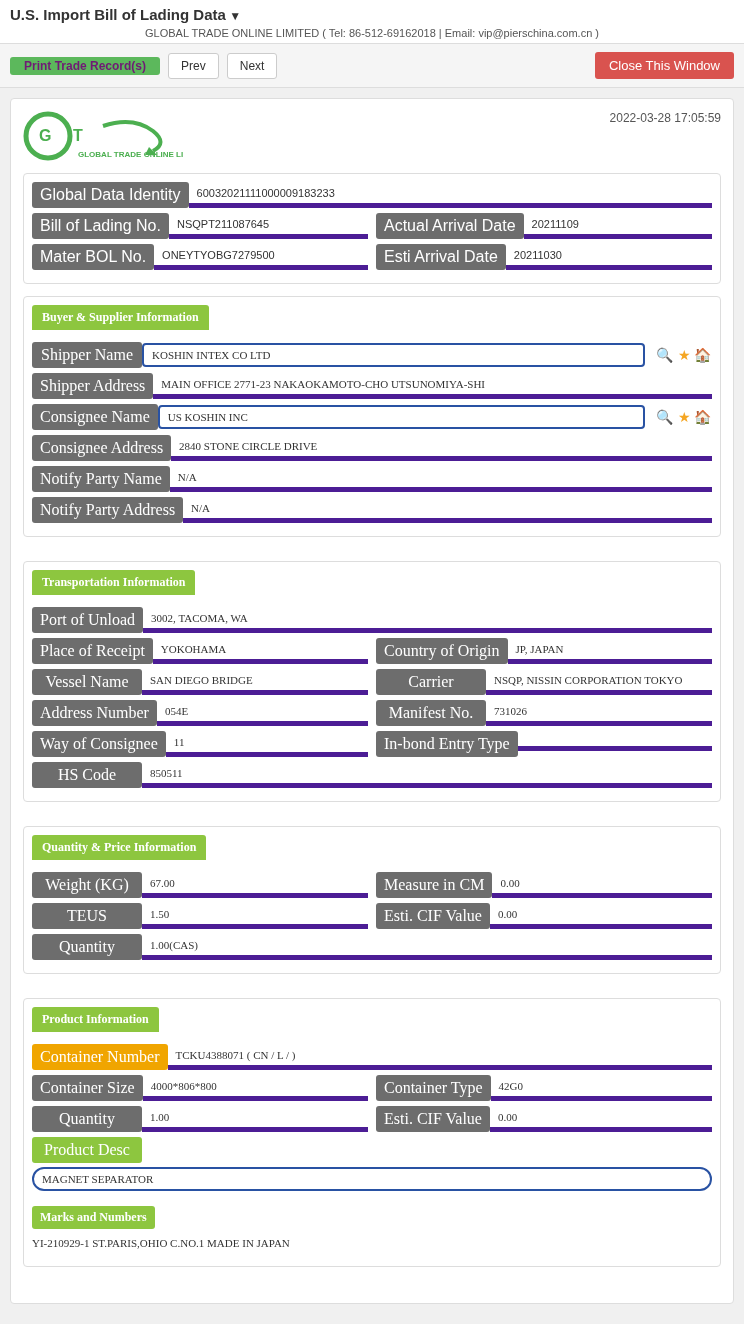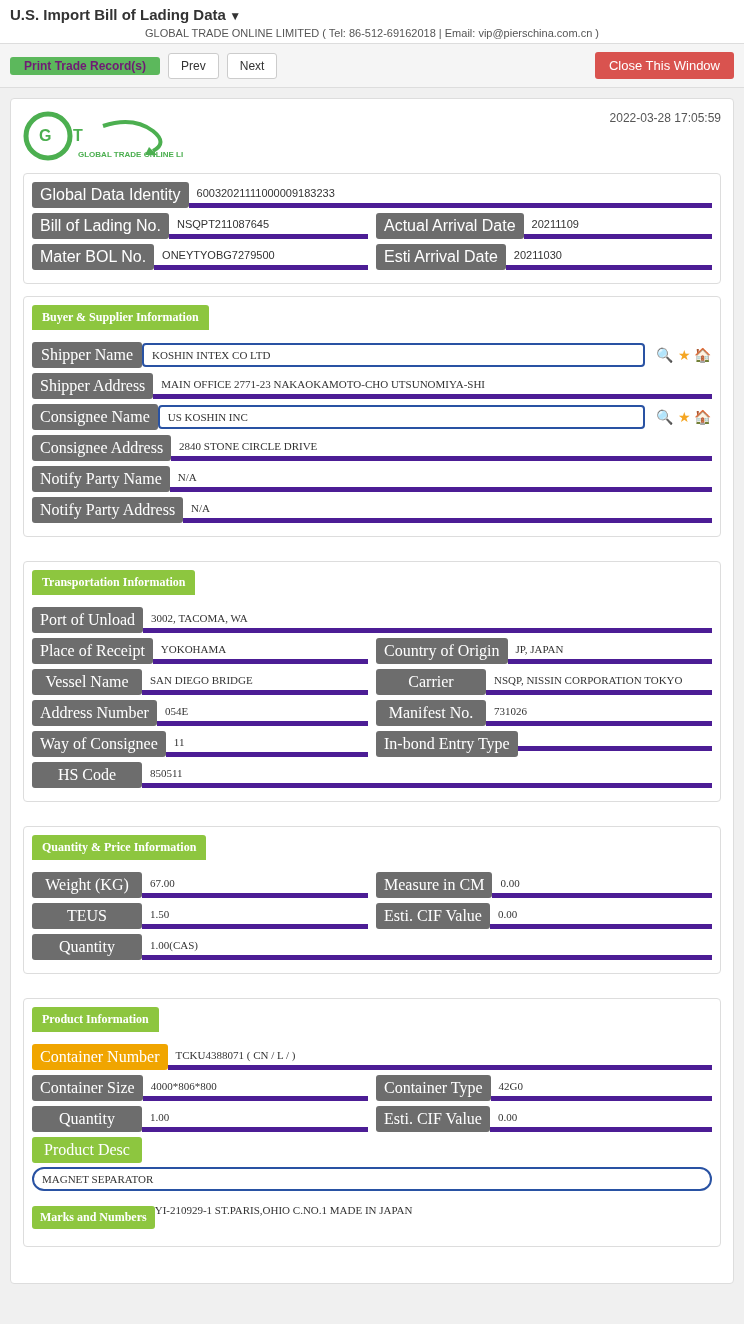--- a/index.html
+++ b/index.html
@@ -453,21 +453,21 @@
       <div class="info-row">
         <div style="display:flex; flex-direction:column; width:100%;">
           <div>
             <span class="field-label green" style="display:inline-block;">Product Desc</span>
           </div>
           <div class="product-desc-box">MAGNET SEPARATOR</div>
         </div>
       </div>
 
       <div class="info-row">
-        <div style="display:flex; width:100%;">
+        <div style="display:flex; flex-direction:column; width:100%;">
           <div>
             <span class="marks-header">Marks and Numbers</span>
           </div>
           <div style="font-size:11px; padding:4px 0;">YI-210929-1 ST.PARIS,OHIO C.NO.1 MADE IN JAPAN</div>
         </div>
       </div>
     </div>
   </div>
 
 </div>

